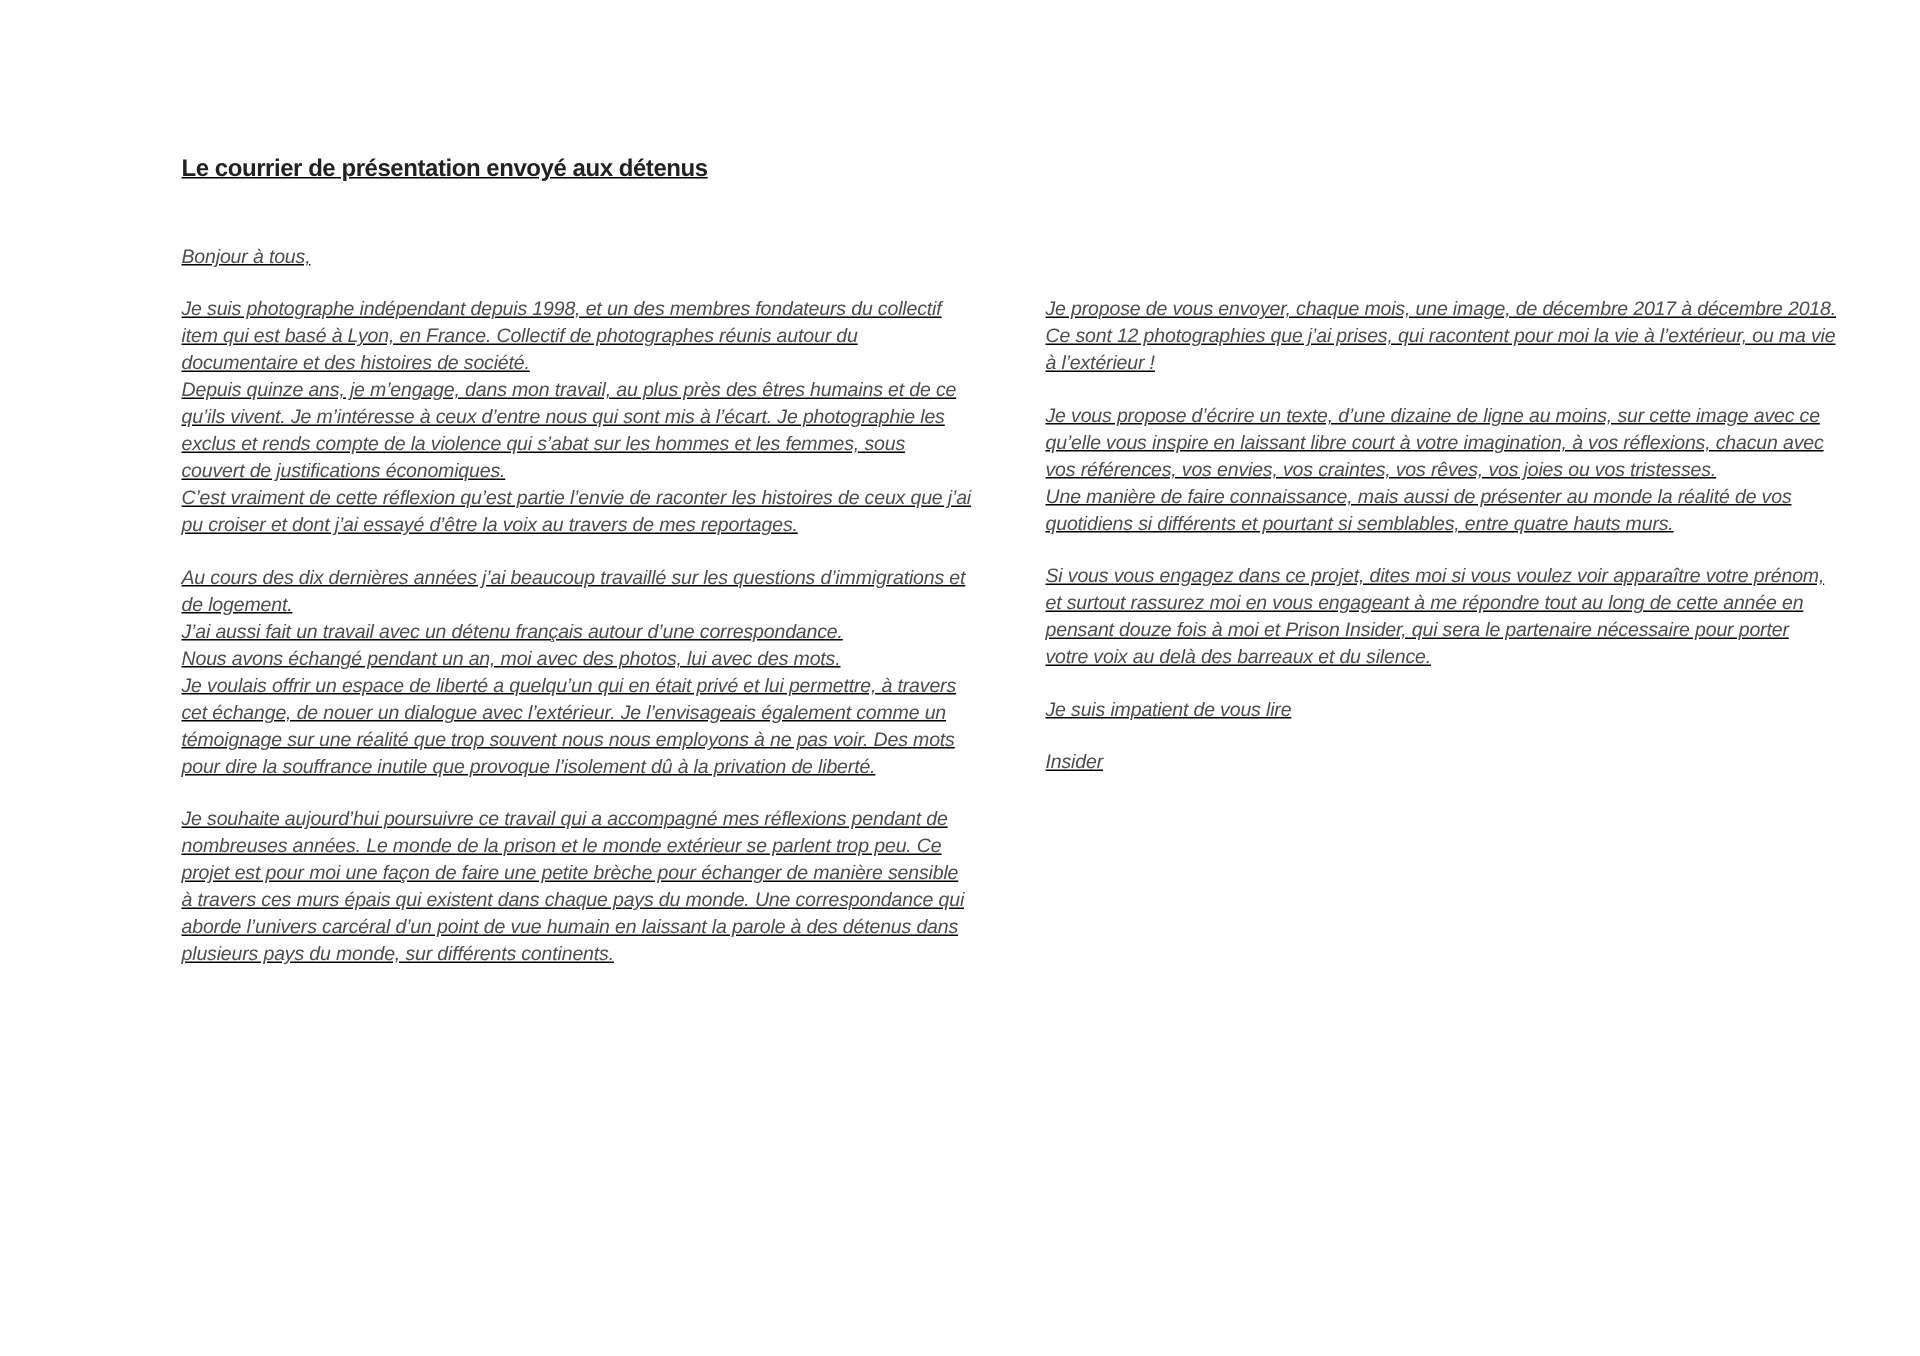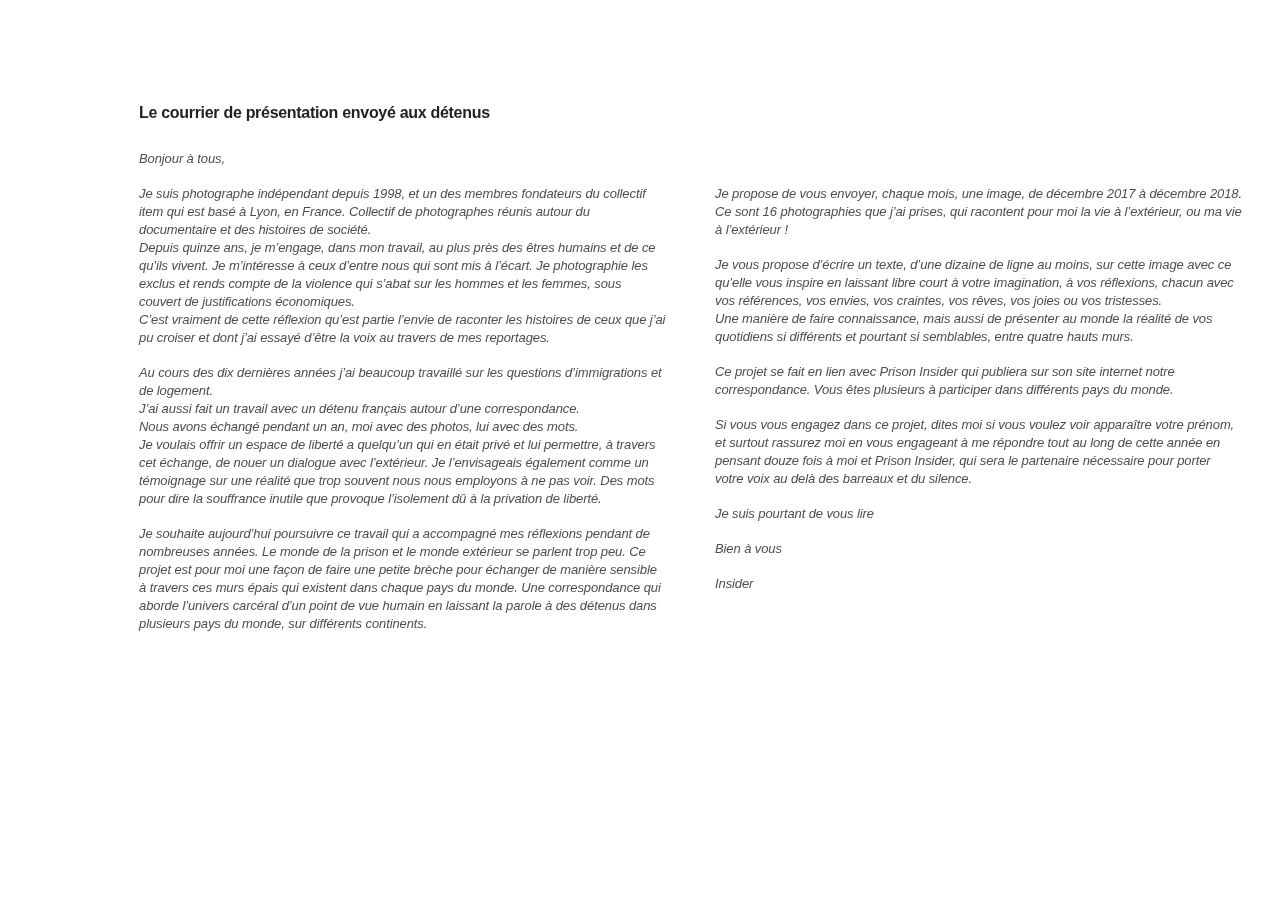--- a/index.html
+++ b/index.html
@@ -5,36 +5,37 @@
   * { margin: 0; padding: 0; box-sizing: border-box; }
   html, body {
     width: 1280px;
     height: 904px;
     background: #ffffff;
     overflow: hidden;
     font-family: "Liberation Sans", "DejaVu Sans", sans-serif;
   }
   .document-page {
     position: absolute;
-    left: 139px;
+    left: 121px;
     top: 104px;
     width: 1102px;
+    text-decoration: underline;
   }
   .page-title {
     font-size: 16px;
     line-height: 18px;
     font-weight: 700;
     font-style: normal;
     letter-spacing: -0.3px;
     color: #222222;
   }
   .letter-columns {
     display: flex;
     gap: 49px;
-    margin-top: 28px;
+    margin-top: 40px;
     align-items: flex-start;
   }
   .letter-column {
     width: 527px;
     flex: 0 0 527px;
   }
   .letter-column p {
     font-size: 13px;
     line-height: 18px;
     font-style: italic;
@@ -66,24 +67,22 @@
 Depuis quinze ans, je m’engage, dans mon travail, au plus près des êtres humains et de ce qu’ils vivent. Je m’intéresse à ceux d’entre nous qui sont mis à l’écart. Je photographie les exclus et rends compte de la violence qui s’abat sur les hommes et les femmes, sous couvert de justifications économiques.
 C’est vraiment de cette réflexion qu’est partie l’envie de raconter les histoires de ceux que j’ai pu croiser et dont j’ai essayé d’être la voix au travers de mes reportages.</p>
       <p>Au cours des dix dernières années j’ai beaucoup travaillé sur les questions d’immigrations et de logement.
 J’ai aussi fait un travail avec un détenu français autour d’une correspondance.
 Nous avons échangé pendant un an, moi avec des photos, lui avec des mots.
 Je voulais offrir un espace de liberté a quelqu’un qui en était privé et lui per­mettre, à travers cet échange, de nouer un dialogue avec l’extérieur. Je l’envi­sageais également comme un témoignage sur une réalité que trop souvent nous nous employons à ne pas voir. Des mots pour dire la souffrance inutile que provoque l’isolement dû à la privation de liberté.</p>
       <p>Je souhaite aujourd’hui poursuivre ce travail qui a accompagné mes réflexions pendant de nombreuses années. Le monde de la prison et le monde extérieur se parlent trop peu. Ce projet est pour moi une façon de faire une petite brèche pour échanger de manière sensible à travers ces murs épais qui existent dans chaque pays du monde. Une correspondance qui aborde l’univers carcéral d’un point de vue humain en laissant la parole à des détenus dans plusieurs pays du monde, sur différents continents.</p>
     </div>
 
     <div class="letter-column right-column">
-      <p>Je propose de vous envoyer, chaque mois, une image, de décembre 2017 à décembre 2018. Ce sont 16 photographies que j’ai prises, qui racontent pour moi la vie à l’extérieur, ou ma vie à l’extérieur !</p>
+      <p>Je propose de vous envoyer, chaque mois, une image, de décembre 2017 à décembre 2018. Ce sont 12 photographies que j’ai prises, qui racontent pour moi la vie à l’extérieur, ou ma vie à l’extérieur !</p>
       <p>Je vous propose d’écrire un texte, d’une dizaine de ligne au moins, sur cette image avec ce qu’elle vous inspire en laissant libre court à votre imagination, à vos réflexions, chacun avec vos références, vos envies, vos craintes, vos rêves, vos joies ou vos tristesses.
 Une manière de faire connaissance, mais aussi de présenter au monde la réa­lité de vos quotidiens si différents et pourtant si semblables, entre quatre hauts murs.</p>
-      <p>Ce projet se fait en lien avec Prison Insider qui publiera sur son site internet notre correspondance.  Vous êtes plusieurs à participer dans différents pays du monde.</p>
       <p>Si vous vous engagez dans ce projet, dites moi si vous voulez voir apparaître votre prénom, et surtout rassurez moi en vous engageant à me répondre tout au long de cette année en pensant douze fois à moi et Prison Insider, qui sera le partenaire nécessaire pour porter votre voix au delà des barreaux et du silence.</p>
-      <p>Je suis pourtant de vous lire</p>
-      <p>Bien à vous</p>
+      <p>Je suis impatient de vous lire</p>
       <p>Insider</p>
     </div>
 
   </div>
 </div>
 
 </body></html>

